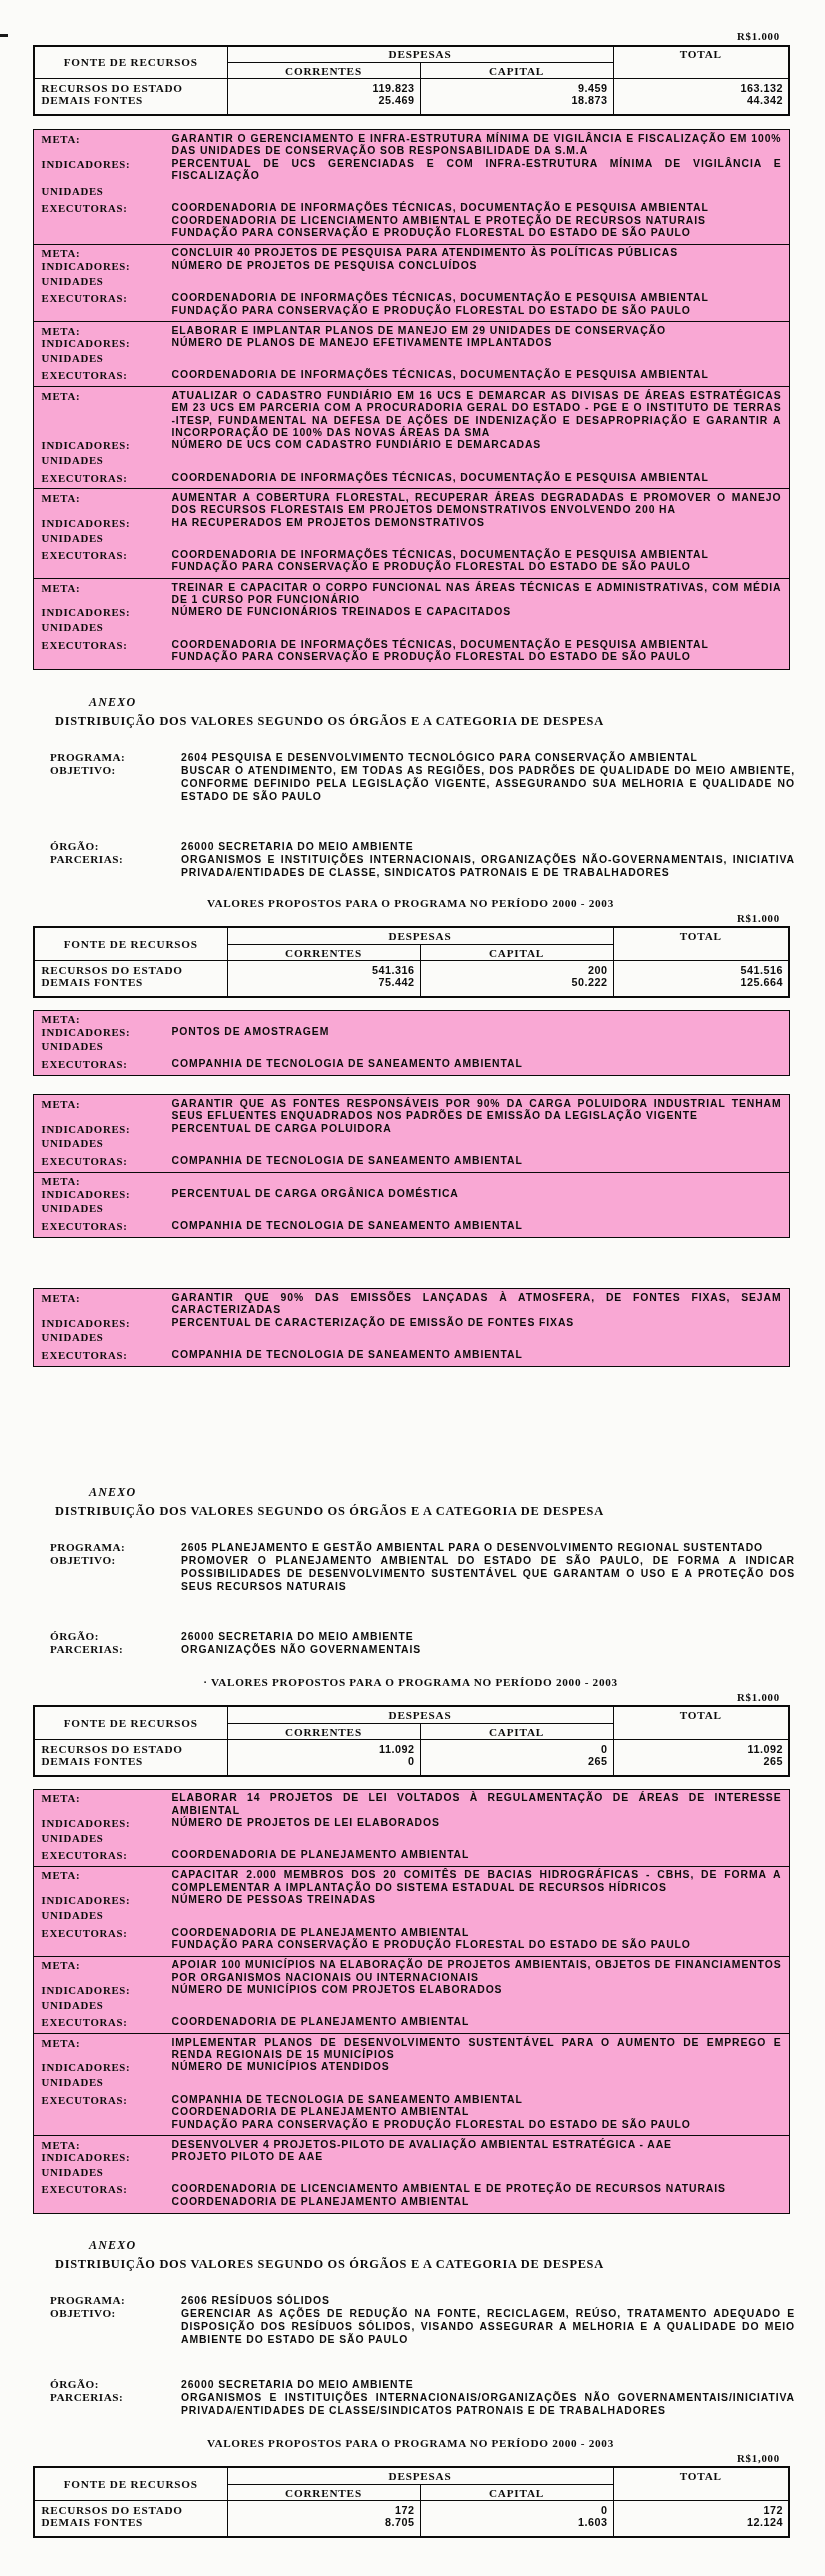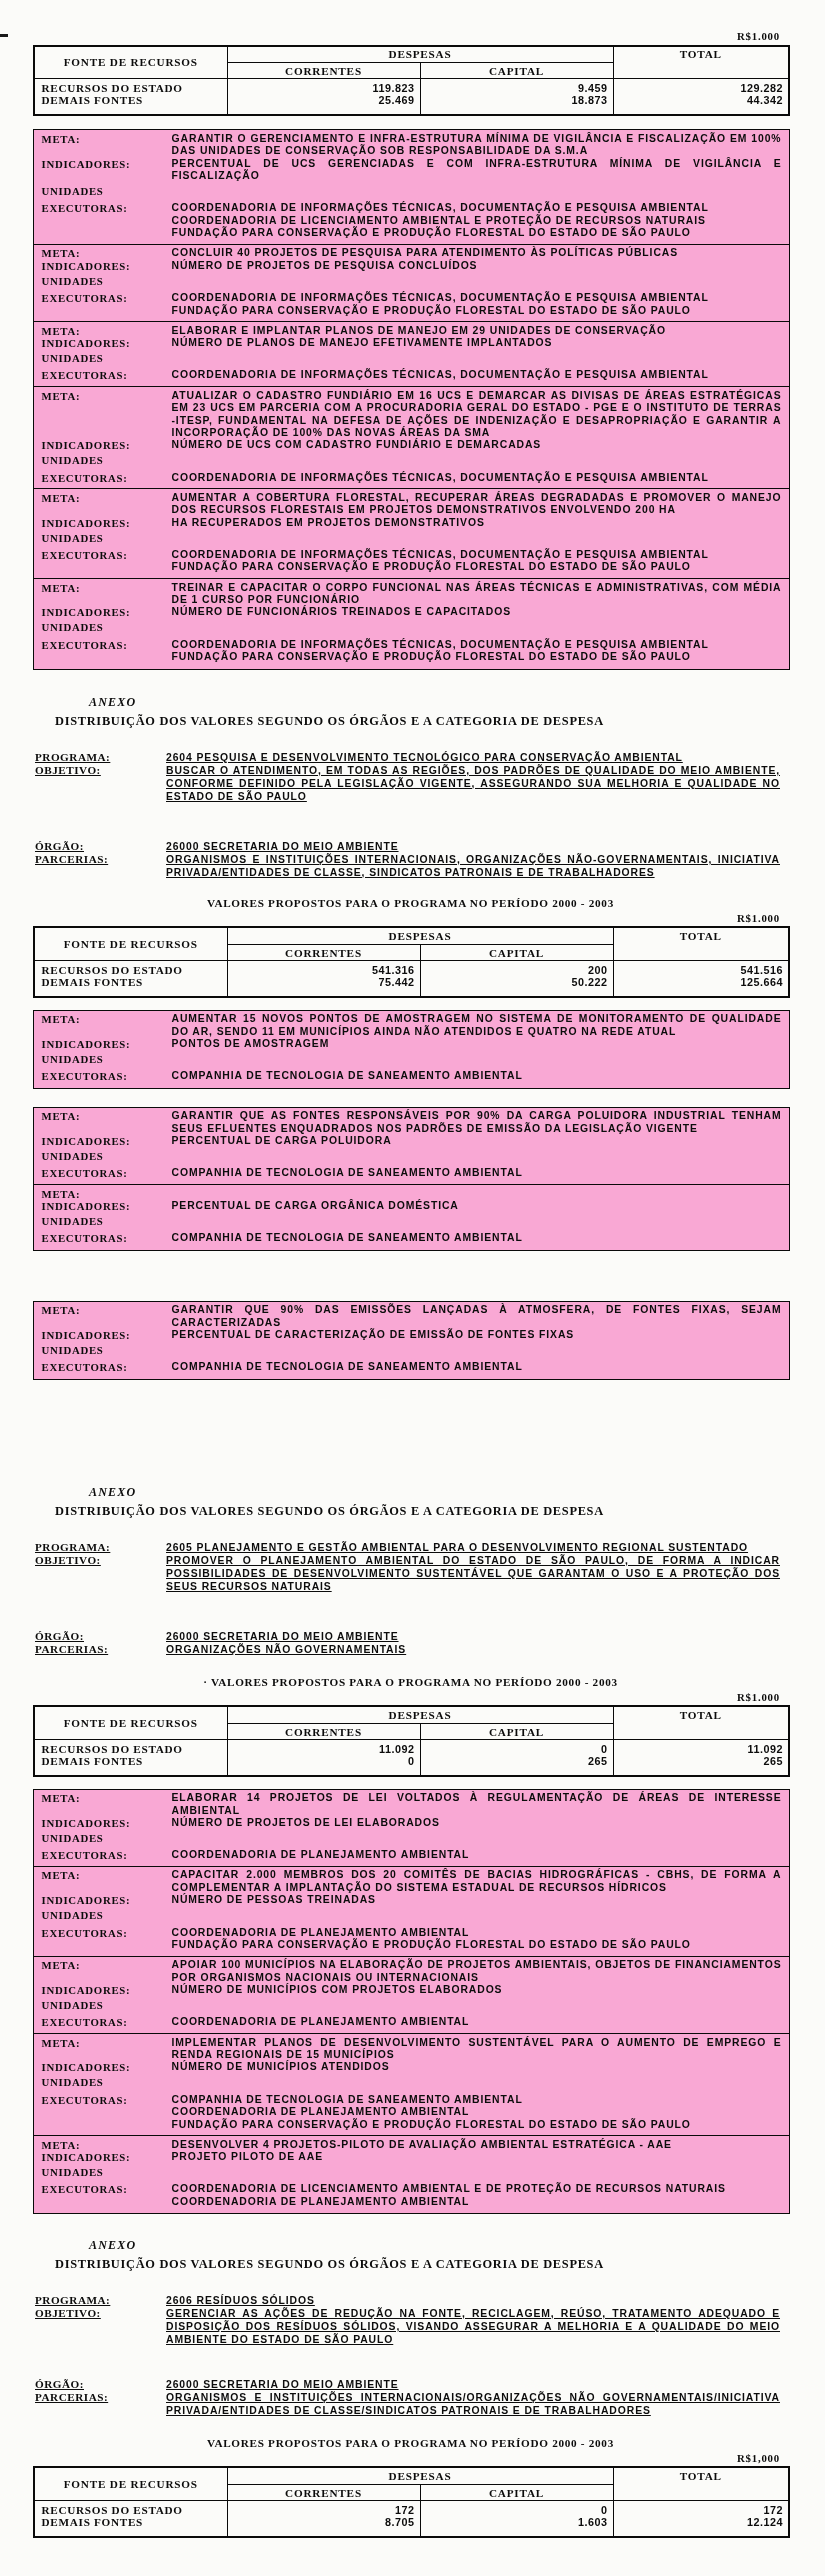--- a/index.html
+++ b/index.html
@@ -36,21 +36,21 @@
   .mtext { flex:1; font-weight:bold; font-size:10.4px; letter-spacing:0.9px;
            line-height:12.4px; text-align:justify; }
   .exec-line { text-align:left; }
   .uni-row { margin-top:2.5px; }
   .exe-row { margin-top:5px; }
 
   .anexo-h { margin-left:89px; font-family:"Liberation Serif", serif; font-weight:bold;
              font-style:italic; font-size:12px; letter-spacing:1.2px; }
   .dist-h  { margin-left:55px; margin-top:4.1px; font-family:"Liberation Serif", serif;
              font-weight:bold; font-size:12.4px; letter-spacing:0.7px; }
-  .kv { display:flex; margin-left:35px; width:745px;text-decoration:underline; }
+  .kv { display:flex; margin-left:50px; width:745px; }
   .kv .k { flex:0 0 131px; font-family:"Liberation Serif", serif; font-weight:bold;
            font-size:11.2px; letter-spacing:0.5px; line-height:13px; }
   .kv .v { flex:1; font-weight:bold; font-size:10.4px; letter-spacing:0.9px;
            line-height:13px; text-align:justify; }
   .vt { width:755px; margin-left:33px; text-align:center; font-family:"Liberation Serif", serif;
         font-weight:bold; font-size:11.2px; letter-spacing:0.7px; }
 
   .mt4{margin-top:3.3px}.mt14{margin-top:11.6px}.mt16{margin-top:13.3px}.mt22{margin-top:18px}
   .mt24{margin-top:20px}.mt26{margin-top:21.6px}.mt38{margin-top:32px}.mt44{margin-top:37px}
   .mt60{margin-top:50px}
@@ -73,21 +73,21 @@
         <tr class="row2">
           <th class="c-sub">CORRENTES</th>
           <th class="c-sub">CAPITAL</th>
         </tr>
       </thead>
       <tbody>
           <tr>
             <td class="td-fonte">RECURSOS DO ESTADO</td>
             <td class="td-num">119.823</td>
             <td class="td-num">9.459</td>
-            <td class="td-num">129.282</td>
+            <td class="td-num">163.132</td>
           </tr>
           <tr>
             <td class="td-fonte">DEMAIS FONTES</td>
             <td class="td-num">25.469</td>
             <td class="td-num">18.873</td>
             <td class="td-num">44.342</td>
           </tr>
         </tbody>
     </table>
     <div class="meta-stack mt16">
@@ -258,21 +258,20 @@
             <td class="td-num">75.442</td>
             <td class="td-num">50.222</td>
             <td class="td-num">125.664</td>
           </tr>
         </tbody>
     </table>
     <div class="meta-stack mt14">
         <div class="meta-block">
           <div class="mrow">
             <div class="mlabel">META:</div>
-            <div class="mtext">AUMENTAR 15 NOVOS PONTOS DE AMOSTRAGEM NO SISTEMA DE MONITORAMENTO DE QUALIDADE DO AR, SENDO 11 EM MUNICÍPIOS AINDA NÃO ATENDIDOS E QUATRO NA REDE ATUAL</div>
           </div>
           <div class="mrow">
             <div class="mlabel">INDICADORES:</div>
             <div class="mtext">PONTOS DE AMOSTRAGEM</div>
           </div>
           <div class="mrow uni-row">
             <div class="mlabel">UNIDADES</div>
           </div>
           <div class="mrow exe-row">
             <div class="mlabel">EXECUTORAS:</div>

